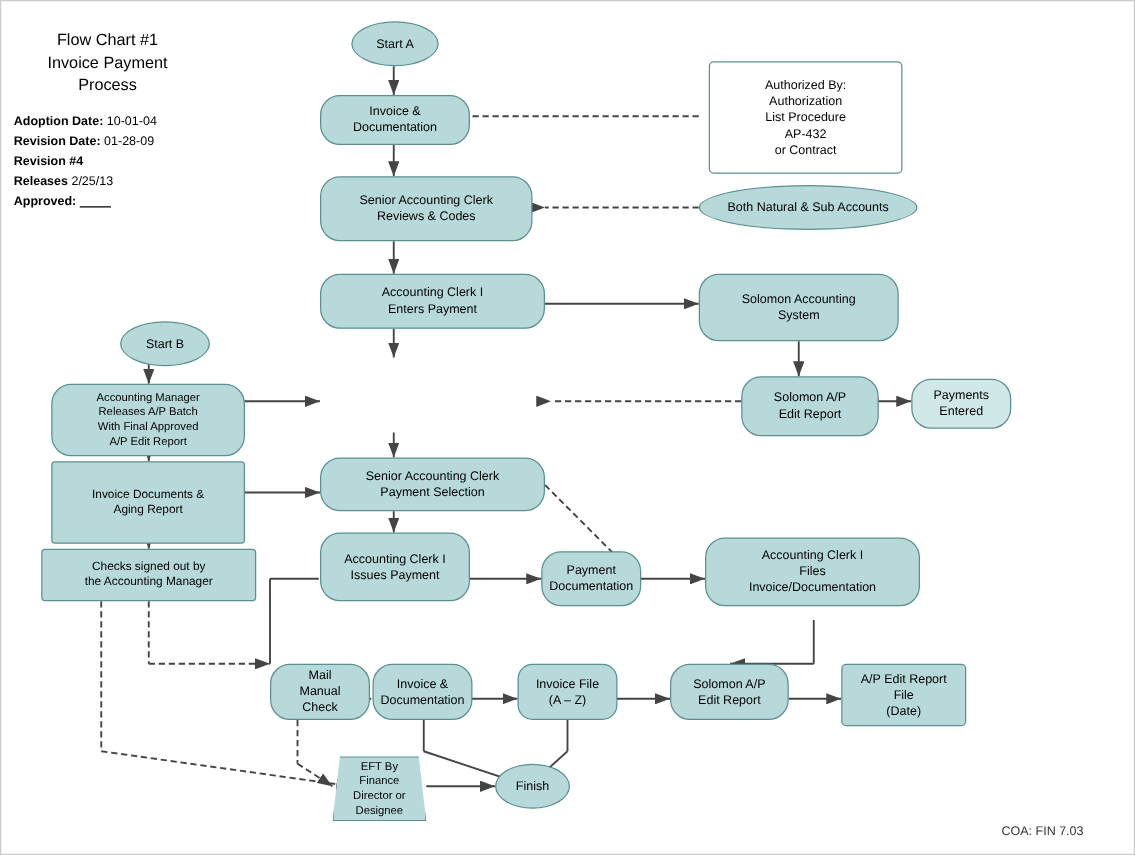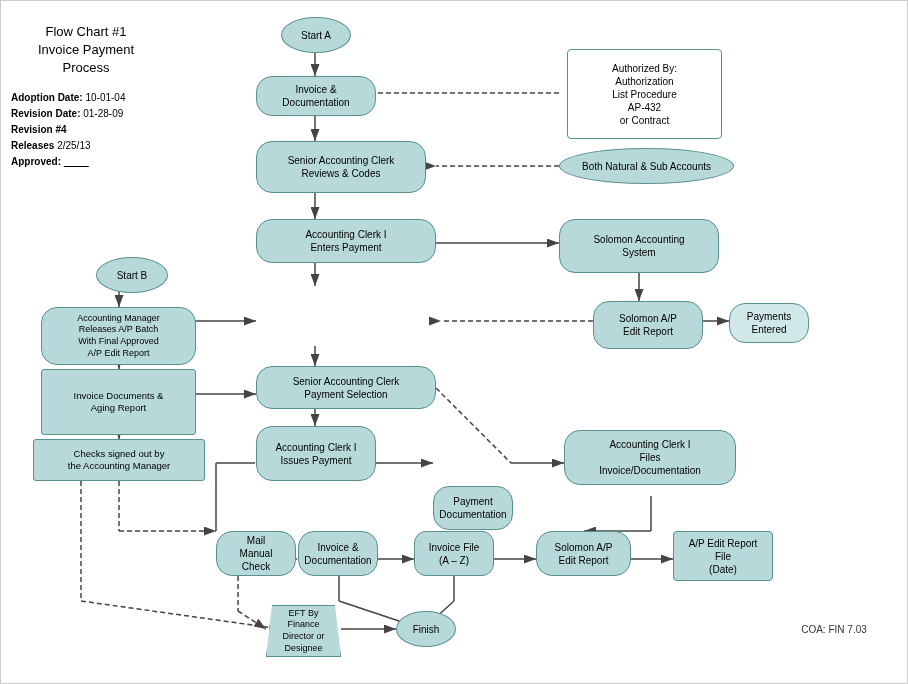--- a/index.html
+++ b/index.html
@@ -255,21 +255,21 @@
   <div class="shape rect" style="left:32px; top:438px; width:172px; height:42px; border-radius:3px;">
     <span style="white-space:pre-line; font-size:9.5px;">Checks signed out by
 the Accounting Manager</span>
   </div>
 
   <div class="shape rounded-rect" style="left:255px; top:425px; width:120px; height:55px;">
     <span style="white-space:pre-line;">Accounting Clerk I
 Issues Payment</span>
   </div>
 
-  <div class="shape rounded-rect" style="left:432px; top:440px; width:80px; height:44px;margin-top:45px;">
+  <div class="shape rounded-rect" style="left:432px; top:440px; width:80px; height:44px;">
     <span style="white-space:pre-line;">Payment
 Documentation</span>
   </div>
 
   <div class="shape rounded-rect" style="left:563px; top:429px; width:172px; height:55px;">
     <span style="white-space:pre-line;">Accounting Clerk I
 Files
 Invoice/Documentation</span>
   </div>
 
@@ -304,17 +304,17 @@
     <span style="white-space:pre-line; font-size:9px;">EFT By
 Finance
 Director or
 Designee</span>
   </div>
 
   <div class="shape terminal" style="left:395px; top:610px; width:60px; height:36px; border-radius:50%;">
     <span>Finish</span>
   </div>
 
-  <div class="shape" style="left:778px; top:618px; width:110px; height:20px; font-size:10px; color:#333;">
+  <div class="shape" style="left:778px; top:654px; width:110px; height:20px; font-size:10px; color:#333;">
     <span>COA: FIN 7.03</span>
   </div>
 
 </div>
 
 </body></html>

